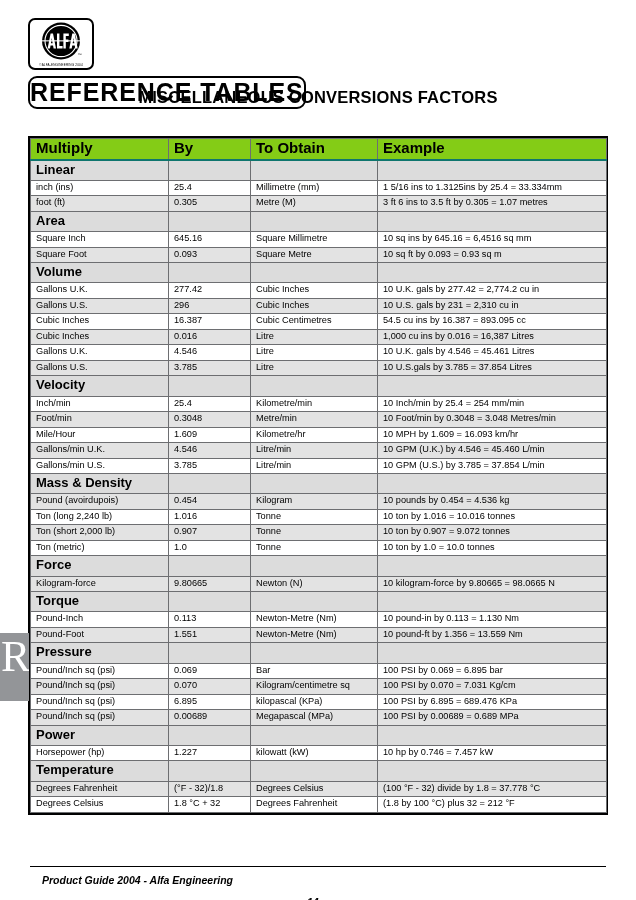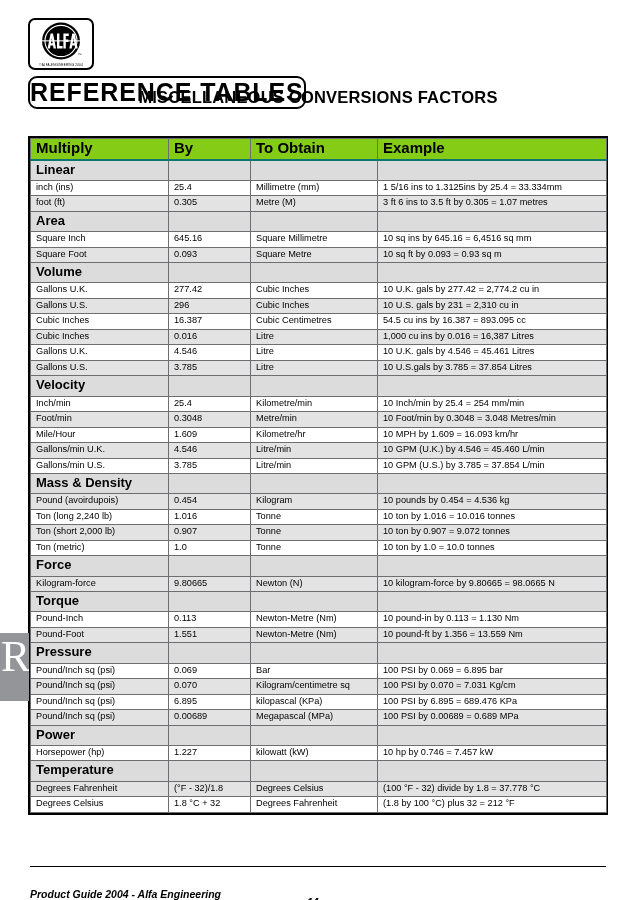--- a/index.html
+++ b/index.html
@@ -179,21 +179,21 @@
     position: absolute;
     left: 30px;
     top: 874px;
     width: 576px;
     height: 16px;
     font-style: italic;
     font-weight: bold;
     font-size: 10.5px;
     color: #000;
   }
-  .footer .fleft { position: absolute; left: 0; top: 0; margin-top: 14px; }
+  .footer .fleft { position: absolute; left: 12px; top: 0; }
   .footer .fpage { position: absolute; left: 277px; top: 0; margin-top: 22px; }
 </style>
 </head>
 <body>
 
 <div class="page">
 
   <div class="header-row">
 
     <div class="logo-box">

